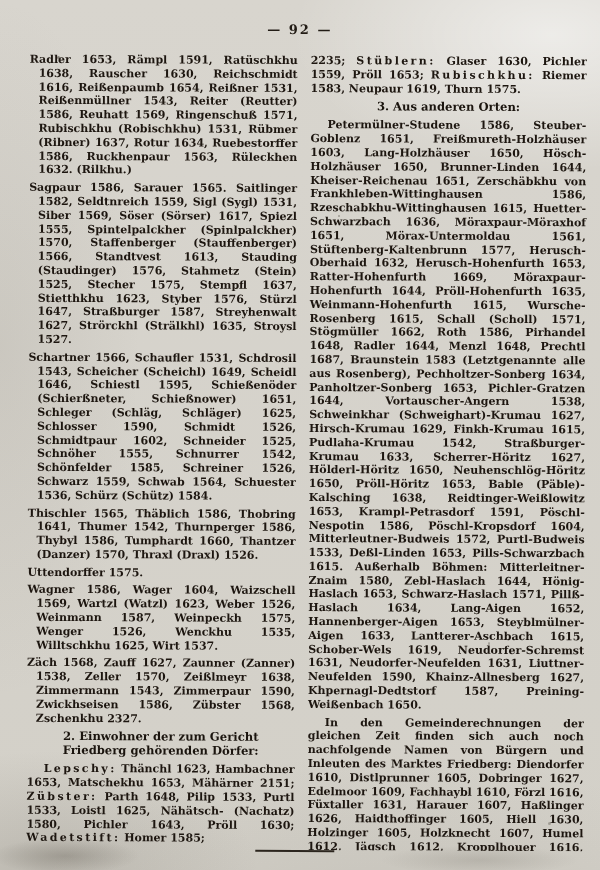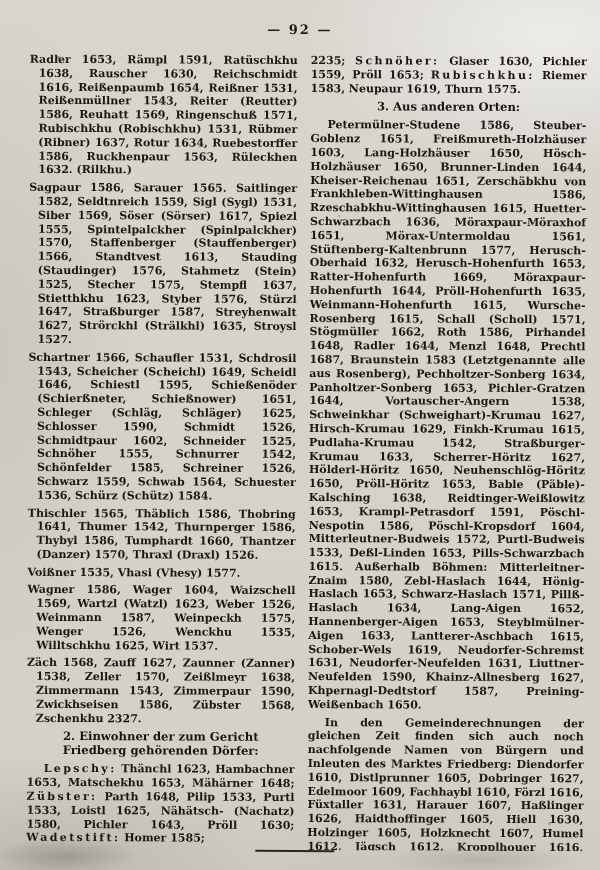--- a/index.html
+++ b/index.html
@@ -58,28 +58,28 @@
 
 <div class="page">
   <div class="tilt">
     <div class="pagenum">— 92 —</div>
     <div class="cols">
       <div class="col col-left">
           <p class="para hang"><span>Radler 1653, Rämpl 1591, Ratüschkhu 1638, Rauscher 1630, Reichschmidt 1616, Reißenpaumb 1654, Reißner 1531, Reißenmüllner 1543, Reiter (Reutter) 1586, Reuhatt 1569, Ringenschuß 1571, Rubischkhu (Robischkhu) 1531, Rübmer (Ribner) 1637, Rotur 1634, Ruebestorffer 1586, Ruckhenpaur 1563, Rüleckhen 1632. (Rilkhu.)</span></p>
           <p class="para hang"><span>Sagpaur 1586, Sarauer 1565. Saitlinger 1582, Seldtnreich 1559, Sigl (Sygl) 1531, Siber 1569, Söser (Sörser) 1617, Spiezl 1555, Spintelpalckher (Spinlpalckher) 1570, Staffenberger (Stauffenberger) 1566, Standtvest 1613, Stauding (Staudinger) 1576, Stahmetz (Stein) 1525, Stecher 1575, Stempfl 1637, Stietthkhu 1623, Styber 1576, Stürzl 1647, Straßburger 1587, Streyhenwalt 1627, Strörckhl (Strälkhl) 1635, Stroysl 1527.</span></p>
           <p class="para hang"><span>Schartner 1566, Schaufler 1531, Schdrosil 1543, Scheicher (Scheichl) 1649, Scheidl 1646, Schiestl 1595, Schießenöder (Schierßneter, Schießnower) 1651, Schleger (Schläg, Schläger) 1625, Schlosser 1590, Schmidt 1526, Schmidtpaur 1602, Schneider 1525, Schnöher 1555, Schnurrer 1542, Schönfelder 1585, Schreiner 1526, Schwarz 1559, Schwab 1564, Schuester 1536, Schürz (Schütz) 1584.</span></p>
           <p class="para hang"><span>Thischler 1565, Thäblich 1586, Thobring 1641, Thumer 1542, Thurnperger 1586, Thybyl 1586, Tumphardt 1660, Thantzer (Danzer) 1570, Thraxl (Draxl) 1526.</span></p>
-          <p class="para hang"><span>Voißner 1535, Vhasi (Vhesy) 1577.</span></p>
+          <p class="para hang"><span>Uttendorffer 1575.</span></p>
           <p class="para hang"><span>Wagner 1586, Wager 1604, Waizschell 1569, Wartzl (Watzl) 1623, Weber 1526, Weinmann 1587, Weinpeckh 1575, Wenger 1526, Wenckhu 1535, Willtschkhu 1625, Wirt 1537.</span></p>
           <p class="para hang"><span>Zäch 1568, Zauff 1627, Zaunner (Zanner) 1538, Zeller 1570, Zeißlmeyr 1638, Zimmermann 1543, Zimmerpaur 1590, Zwickhseisen 1586, Zübster 1568, Zschenkhu 2327.</span></p>
           <div class="sec-head">2. Einwohner der zum Gericht Friedberg gehörenden Dörfer:</div>
-          <p class="para ind"><span class="sperr">Lepschy:</span><span> Thänchl 1623, Hambachner 1653, Matschekhu 1653, Mähärner 1648; </span><span class="sperr">Zübster:</span><span> Parth 1648, Pilip 1533, Purtl 1533, Loistl 1625, Nähätsch- (Nachatz) 1580, Pichler 1643, Pröll 1630; </span><span class="sperr">Wadetstift:</span><span> Homer 1585; </span></p>
+          <p class="para ind"><span class="sperr">Lepschy:</span><span> Thänchl 1623, Hambachner 1653, Matschekhu 1653, Mähärner 2151; </span><span class="sperr">Zübster:</span><span> Parth 1648, Pilip 1533, Purtl 1533, Loistl 1625, Nähätsch- (Nachatz) 1580, Pichler 1643, Pröll 1630; </span><span class="sperr">Wadetstift:</span><span> Homer 1585; </span></p>
         </div>
       <div class="col col-right">
-          <p class="para flush"><span>2235; </span><span class="sperr">Schnöher:</span><span> Glaser 1630, Pichler 1559, Pröll 1653; </span><span class="sperr">Rubischkhu:</span><span> Riemer 1583, Neupaur 1619, Thurn 1575.</span></p>
+          <p class="para flush"><span>2235; </span><span class="sperr">Stüblern:</span><span> Glaser 1630, Pichler 1559, Pröll 1653; </span><span class="sperr">Rubischkhu:</span><span> Riemer 1583, Neupaur 1619, Thurn 1575.</span></p>
           <div class="sec-head">3. Aus anderen Orten:</div>
           <p class="para ind"><span>Petermülner-Studene 1586, Steuber-Goblenz 1651, Freißmureth-Holzhäuser 1603, Lang-Holzhäuser 1650, Hösch-Holzhäuser 1650, Brunner-Linden 1644, Kheiser-Reichenau 1651, Zerschäbkhu von Frankhleben-Wittinghausen 1586, Rzeschabkhu-Wittinghausen 1615, Huetter-Schwarzbach 1636, Möraxpaur-Möraxhof 1651, Mörax-Untermoldau 1561, Stüftenberg-Kaltenbrunn 1577, Herusch-Oberhaid 1632, Herusch-Hohenfurth 1653, Ratter-Hohenfurth 1669, Möraxpaur-Hohenfurth 1644, Pröll-Hohenfurth 1635, Weinmann-Hohenfurth 1615, Wursche-Rosenberg 1615, Schall (Scholl) 1571, Stögmüller 1662, Roth 1586, Pirhandel 1648, Radler 1644, Menzl 1648, Prechtl 1687, Braunstein 1583 (Letztgenannte alle aus Rosenberg), Pechholtzer-Sonberg 1634, Panholtzer-Sonberg 1653, Pichler-Gratzen 1644, Vortauscher-Angern 1538, Schweinkhar (Schweighart)-Krumau 1627, Hirsch-Krumau 1629, Finkh-Krumau 1615, Pudlaha-Krumau 1542, Straßburger-Krumau 1633, Scherrer-Höritz 1627, Hölderl-Höritz 1650, Neuhenschlög-Höritz 1650, Pröll-Höritz 1653, Bable (Päble)-Kalsching 1638, Reidtinger-Weißlowitz 1653, Krampl-Petrasdorf 1591, Pöschl-Nespotin 1586, Pöschl-Kropsdorf 1604, Mitterleutner-Budweis 1572, Purtl-Budweis 1533, Deßl-Linden 1653, Pills-Schwarzbach 1615. Außerhalb Böhmen: Mitterleitner-Znaim 1580, Zebl-Haslach 1644, Hönig-Haslach 1653, Schwarz-Haslach 1571, Pillß-Haslach 1634, Lang-Aigen 1652, Hannenberger-Aigen 1653, Steyblmülner-Aigen 1633, Lantterer-Aschbach 1615, Schober-Wels 1619, Neudorfer-Schremst 1631, Neudorfer-Neufelden 1631, Liuttner-Neufelden 1590, Khainz-Allnesberg 1627, Khpernagl-Dedtstorf 1587, Preining-Weißenbach 1650.</span></p>
           <p class="para ind"><span>In den Gemeinderechnungen der gleichen Zeit finden sich auch noch nachfolgende Namen von Bürgern und Inleuten des Marktes Friedberg: Diendorfer 1610, Distlprunner 1605, Dobringer 1627, Edelmoor 1609, Fachhaybl 1610, Förzl 1616, Füxtaller 1631, Harauer 1607, Haßlinger 1626, Haidthoffinger 1605, Hiell 1630, Holzinger 1605, Holzknecht 1607, Humel 1612, Jägsch 1612, Kropplhouer 1616, Lachawyzer 1615, Lepschy 1612, Behaimb 1614, Presl 1605, Pryßner 1605, Saumber (Saummer) 1616, Spizl 1616, Springer 1605, Stadlpaur 1631, Starzhauser 1627, Stygler 1615, Schnell 1605, Schwarzpaur 1605, Walchmüller 1606, Walle 1611, Windtsteyger 1606, Wöß 1626.</span></p>
         </div>
     </div>
     <div class="end-rule"></div>
   </div>
   <div class="speck sp1"></div>
   <div class="speck sp2"></div>
   <div class="speck sp3"></div>

